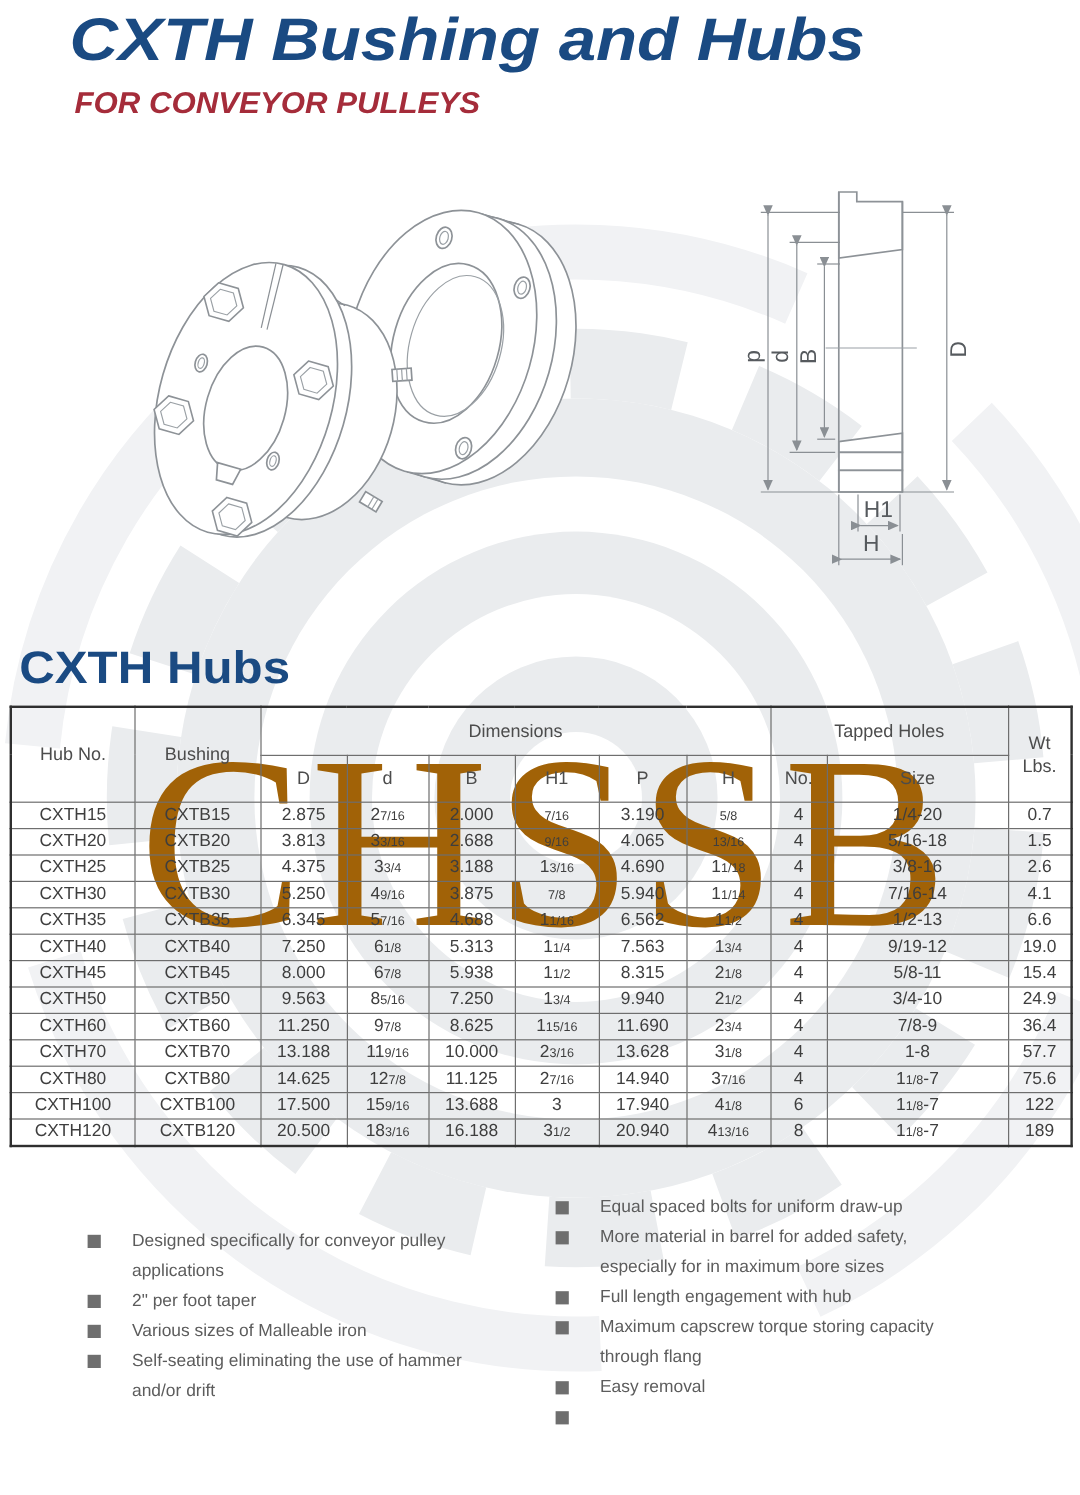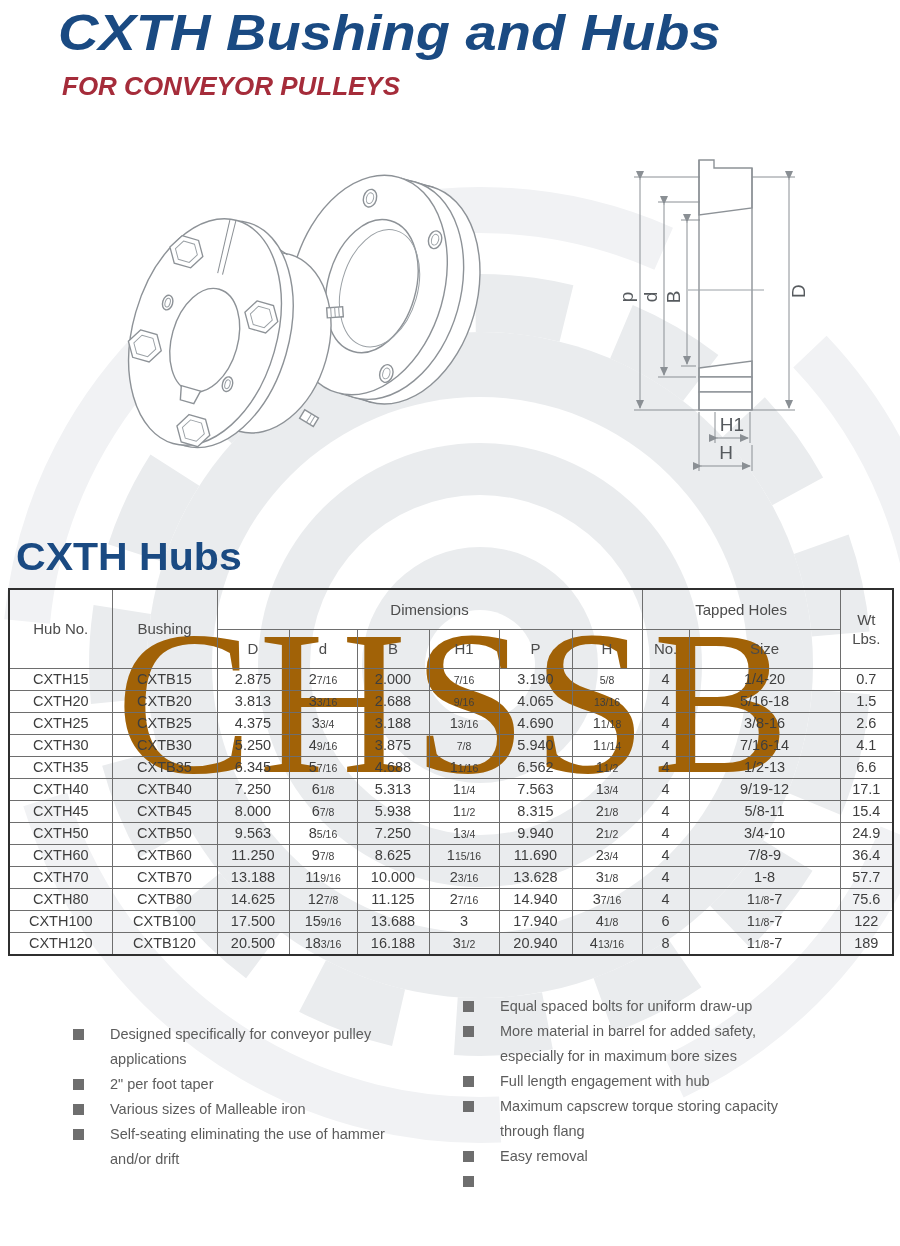--- a/index.html
+++ b/index.html
@@ -300,21 +300,21 @@
             <td>CXTH40</td>
             <td>CXTB40</td>
             <td>7.250</td>
             <td><span>6</span><span class="frac">1/8</span></td>
             <td>5.313</td>
             <td><span>1</span><span class="frac">1/4</span></td>
             <td>7.563</td>
             <td><span>1</span><span class="frac">3/4</span></td>
             <td>4</td>
             <td>9/19-12</td>
-            <td>17.1</td>
+            <td>19.0</td>
           </tr>
           <tr>
             <td>CXTH45</td>
             <td>CXTB45</td>
             <td>8.000</td>
             <td><span>6</span><span class="frac">7/8</span></td>
             <td>5.938</td>
             <td><span>1</span><span class="frac">1/2</span></td>
             <td>8.315</td>
             <td><span>2</span><span class="frac">1/8</span></td>

